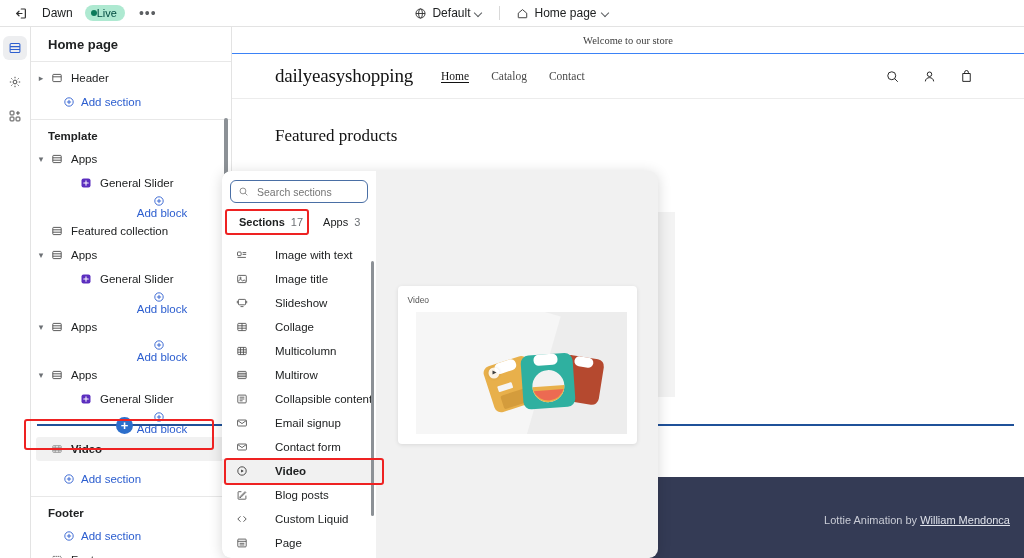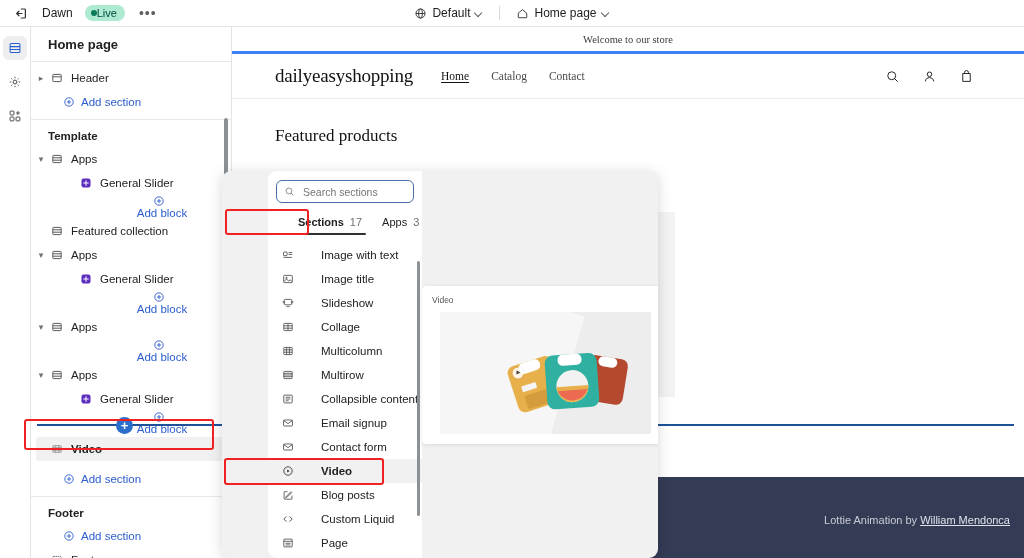--- a/index.html
+++ b/index.html
@@ -114,21 +114,21 @@
     background:#8c9196; border-radius:2px; z-index:5;
   }
 
   
   .preview{
     position:absolute; left:232px; top:27px; width:792px; height:531px;
     background:#ffffff; overflow:hidden;
   }
   .announce{
     height:27px; display:flex; align-items:center; justify-content:center;
-    font-size:10.5px; color:#3c3c3c; border-bottom:3px solid #3b82f6;
+    font-size:10.5px; color:#3c3c3c; border-bottom:1px solid #3b82f6;
     font-family:"Liberation Serif", serif;
   }
   .store-head{
     height:45px; display:flex; align-items:center; padding:0 50px 0 43px;
     border-bottom:1px solid #ececec;
   }
   .store-logo{ font-size:19px; color:#121212; font-family:"Liberation Serif", serif; letter-spacing:-0.2px;}
   .store-nav{ display:flex; align-items:center; gap:22px; margin-left:28px; font-size:11.5px;
     font-family:"Liberation Serif", serif; color:#4a4a4a;}
   .store-nav .active{ color:#121212; border-bottom:1px solid #121212; padding-bottom:0;}
@@ -168,33 +168,33 @@
 
   
   .popover{
     position:absolute; left:222px; top:171px; width:436px; height:387px;
     background:#f1f1f1; border-radius:9px;
     box-shadow:0 2px 14px rgba(0,0,0,0.16); z-index:20; overflow:hidden;
     display:flex;
   }
   .pop-left{
     width:154px; background:#ffffff; height:100%; position:relative;
-    display:flex; flex-direction:column; border-radius:9px 0 0 9px;margin-left:46px;
+    display:flex; flex-direction:column; border-radius:9px 0 0 9px;
   }
   .pop-search-wrap{ padding:9px 8px 0 8px; }
   .pop-search{
     height:23px; border:1.6px solid #4a6fa5; border-radius:6px; background:#fff;
     display:flex; align-items:center; padding:0 7px; gap:6px;
   }
   .pop-search input{
     border:none; outline:none; font-size:10.5px; color:#6d7175; width:100%;
     font-family:"Liberation Sans", sans-serif; background:transparent;
   }
   .pop-tabs{
-    display:flex; gap:0; margin:8px 0 2px 0; padding:0 20px;
+    display:flex; gap:0; margin:8px 0 2px 0; padding:0 7px;
   }
   .pop-tab{
     font-size:11px; padding:5px 10px 7px 10px; display:flex; align-items:center; gap:6px;
     cursor:pointer; color:#202223; position:relative;
   }
   .pop-tab.active{ font-weight:bold; }
   .pop-tab.active::after{
     content:""; position:absolute; left:6px; right:6px; bottom:0; height:2.5px; background:#303030;
     border-radius:2px;
   }

